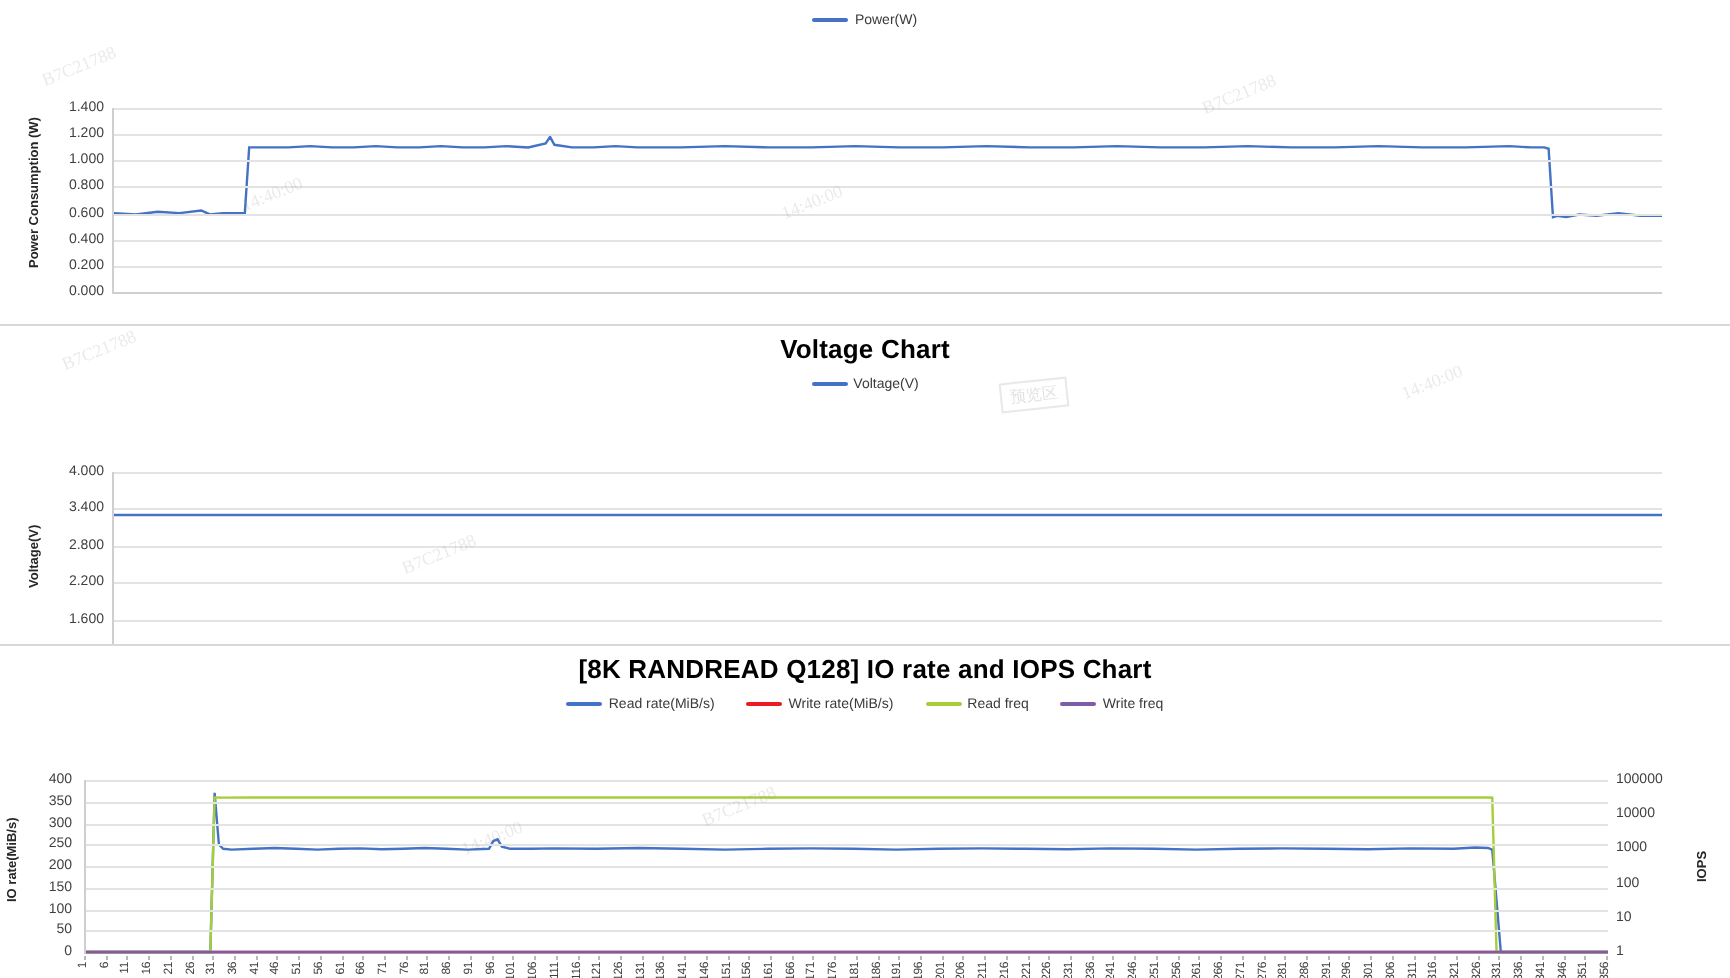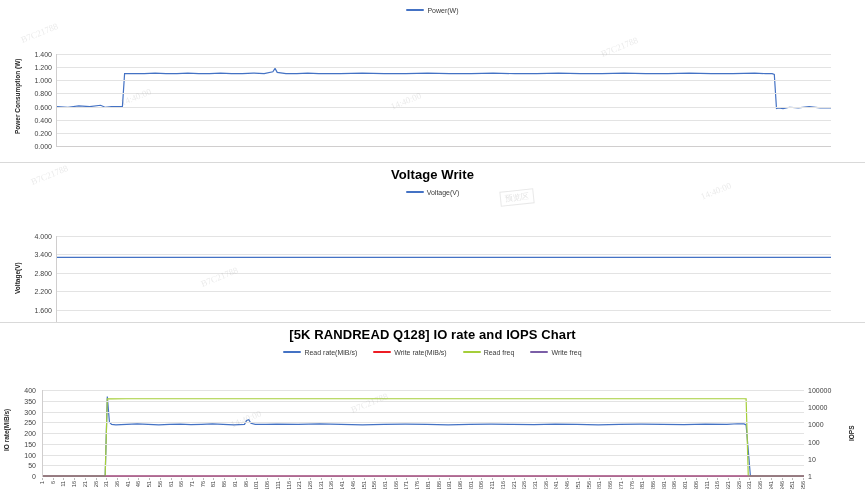--- a/index.html
+++ b/index.html
@@ -177,21 +177,21 @@
         <div class="gridline" style="top: 39.4286px;"></div>
         <div class="gridline" style="top: 26.2857px;"></div>
         <div class="gridline" style="top: 13.1429px;"></div>
         <div class="gridline" style="top: 0px;"></div>
       </div>
 
   </div>
 </section>
 
 <section class="panel" id="panel-voltage">
-  <h2 class="chart-title">Voltage Write</h2>
+  <h2 class="chart-title">Voltage Chart</h2>
   <div class="legend">
     <span class="legend-item">
       <span class="legend-swatch" style="background:#4472C4"></span>
       <span>Voltage(V)</span>
     </span>
   </div>
   <div class="plot-wrap">
     <div class="axis-title-y" style="left:14px; top:38px; height:85px;">Voltage(V)</div>
     <div class="ytick-col" id="yt-voltage" style="left:22px; top:38px; width:30px; height:92px;">
         <div class="ytick" style="top: 73.6px;">1.600</div>
@@ -208,21 +208,21 @@
         <div class="gridline" style="top: 55.2px;"></div>
         <div class="gridline" style="top: 36.8px;"></div>
         <div class="gridline" style="top: 18.4px;"></div>
         <div class="gridline" style="top: 0px;"></div>
       </div>
 
   </div>
 </section>
 
 <section class="panel" id="panel-io">
-  <h2 class="chart-title">[5K RANDREAD Q128] IO rate and IOPS Chart</h2>
+  <h2 class="chart-title">[8K RANDREAD Q128] IO rate and IOPS Chart</h2>
   <div class="legend">
     <span class="legend-item">
       <span class="legend-swatch" style="background:#4472C4"></span>
       <span>Read rate(MiB/s)</span>
     </span>
     <span class="legend-item">
       <span class="legend-swatch" style="background:#ED1C24"></span>
       <span>Write rate(MiB/s)</span>
     </span>
     <span class="legend-item">

